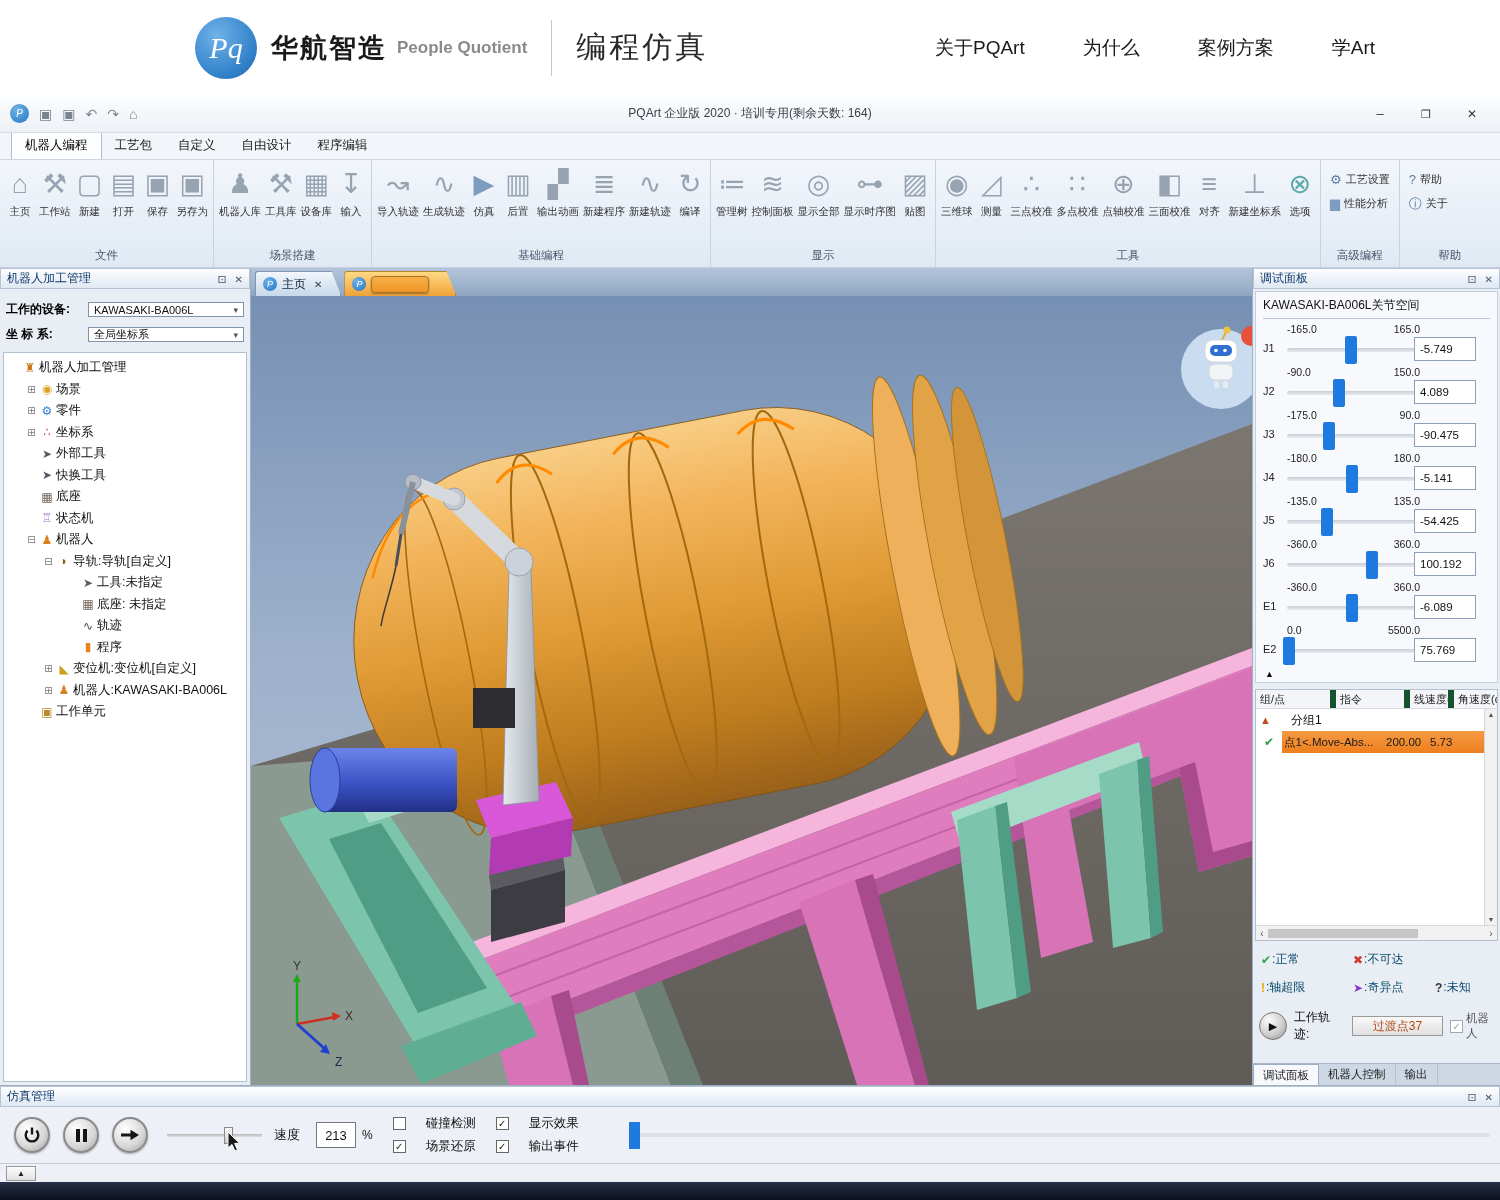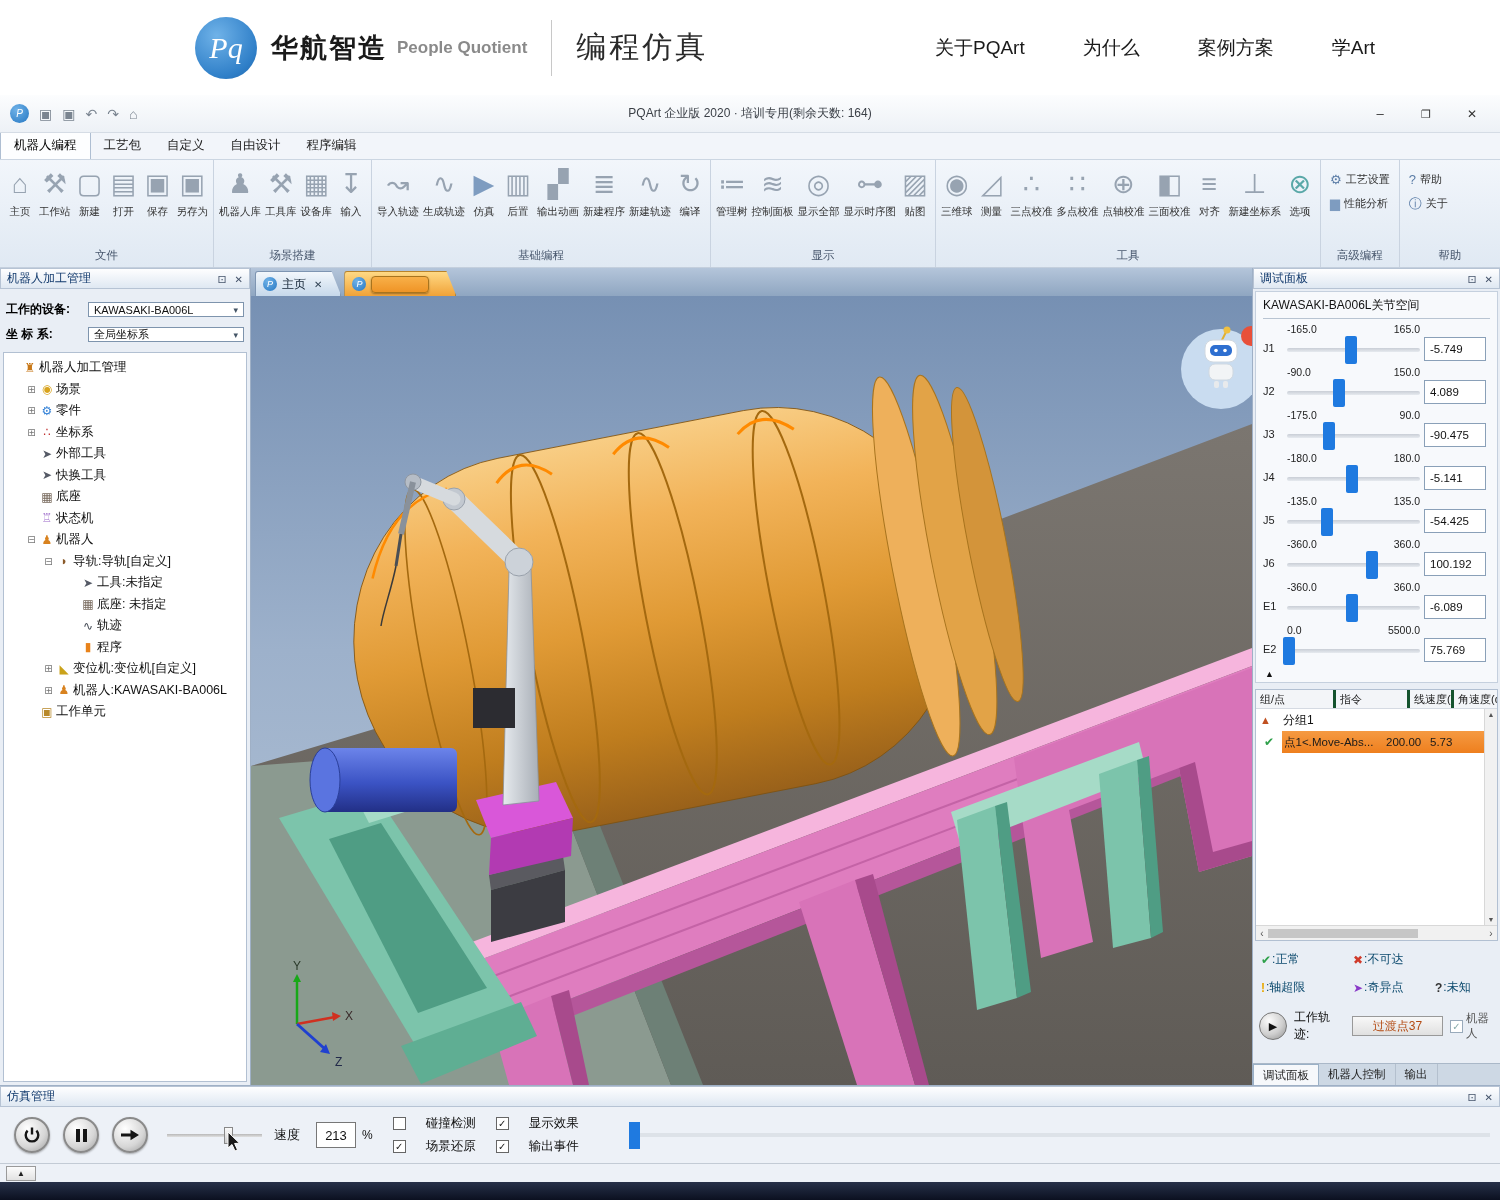--- a/index.html
+++ b/index.html
@@ -22,21 +22,21 @@
 .qat{display:flex;align-items:center;gap:10px}
 .app-logo{width:19px;height:19px;border-radius:50%;background:radial-gradient(circle at 35% 30%,#6fb2e8,#2577c2);color:#fff;font-size:10px;display:flex;align-items:center;justify-content:center;font-style:italic}
 .qi{font-size:14px;color:#7a8490;line-height:1}
 .win-title{position:absolute;left:50%;transform:translateX(-50%);font-size:12px;color:#3a3f46;white-space:nowrap}
 .win-btns{margin-left:auto;display:flex;gap:30px;font-size:13px;color:#333;padding-right:10px}
 .win-btn{width:16px;text-align:center}
 .icon-min::before{content:"–"} .icon-restore::before{content:"❐";font-size:11px} .icon-close::before{content:"✕";font-size:12px}
 .icon-pin::before{content:"⊡";font-size:11px} .icon-x::before{content:"✕";font-size:10px}
 
 
-.ribbon-tabs{height:27px;background:#f2f5fa;border-bottom:1px solid #ccd6e2;display:flex;align-items:flex-end;padding-left:0;flex:0 0 auto}
+.ribbon-tabs{height:27px;background:#f2f5fa;border-bottom:1px solid #ccd6e2;display:flex;align-items:flex-end;padding-left:11px;flex:0 0 auto}
 .rtab{padding:4px 13px 5px;font-size:12.5px;color:#222;white-space:nowrap}
 .rtab.active{background:#fdfeff;border:1px solid #aebed2;border-bottom:none;color:#000}
 
 
 .ribbon{height:108px;background:linear-gradient(#f2f6fb,#e0e9f3);display:flex;border-bottom:1px solid #c4cfdd;flex:0 0 auto}
 .rgroup{display:flex;flex-direction:column;border-right:1px solid #c9d3e0;padding:2px 3px 0}
 .ritems{display:flex;flex:1}
 .ritem{display:flex;flex-direction:column;align-items:center;padding:3px 2px 0;min-width:34px}
 .ricon{height:38px;font-size:27px;color:#97a3b1;line-height:38px}
 .rlabel{font-size:10.5px;color:#333;white-space:nowrap;margin-top:2px}
@@ -94,29 +94,29 @@
 
 
 .right-panel{width:248px;background:#e9eef5;border-left:1px solid #9fb0c6;display:flex;flex-direction:column;overflow:hidden;flex:0 0 auto}
 .joint-box{margin:2px 2px 0;background:#f7f9fc;border:1px solid #c5d0de;padding:4px 7px 0}
 .jsub{font-size:12px;color:#111;padding:1px 0 4px;border-bottom:1px solid #b8c4d2;margin-bottom:3px;white-space:nowrap}
 .jrow{height:43px;position:relative}
 .jlabels{position:absolute;left:24px;right:70px;top:1px;display:flex;justify-content:space-between;font-size:10.5px;color:#222}
 .jname{position:absolute;left:0;top:20px;font-size:11px;color:#222}
 .jtrack{position:absolute;left:24px;right:70px;top:26px;height:4px;background:linear-gradient(#c9ced6,#e6eaef);border-radius:2px}
 .jthumb{position:absolute;top:-12px;width:12px;height:28px;background:#1f7ae0;border-radius:2px;margin-left:-6px}
-.jval{position:absolute;right:4px;top:15px;width:62px;height:24px;background:#fff;border:1px solid #8aa0b8;font-size:11.5px;display:flex;align-items:center;padding-left:5px;color:#111}
+.jval{position:absolute;right:14px;top:15px;width:62px;height:24px;background:#fff;border:1px solid #8aa0b8;font-size:11.5px;display:flex;align-items:center;padding-left:5px;color:#111}
 .jcollapse{height:16px;display:flex;align-items:center;font-size:9px;color:#111;padding-left:2px}
 .cmd-table{margin:6px 2px 0;background:#fff;border:1px solid #b2c0d2;display:flex;flex-direction:column;height:252px;flex:0 0 auto}
 .ct-head{display:flex;height:19px;background:#f3f5f8;border-bottom:1px solid #d5dae2;font-size:11px;color:#222;flex:0 0 auto}
-.ct-h{padding:2px 4px;border-right:3px solid #14532d;overflow:hidden;white-space:nowrap}
+.ct-h{padding:2px 4px;border-right:6px solid #14532d;overflow:hidden;white-space:nowrap}
 .c1{width:80px}.c2{width:74px}.c3{width:44px}.c4{flex:1}
 .ct-bodywrap{flex:1;display:flex;min-height:0}
 .ct-rows{flex:1;overflow:hidden}
-.ct-grow{display:flex;align-items:center;height:22px;font-size:12px;color:#111;padding-left:4px;gap:12px}
+.ct-grow{display:flex;align-items:center;height:22px;font-size:12px;color:#111;padding-left:4px;gap:20px}
 .gicon{color:#c05020;font-size:11px}
 .gicon::before{content:"▲"}
 .ct-prow{display:flex;align-items:center;height:22px;font-size:11.5px}
 .pcheck{width:26px;text-align:center;color:#2ea04a;font-size:12px;flex:0 0 auto}
 .pcheck::before{content:"✔"}
 .psel{flex:1;display:flex;align-items:center;height:22px;background:linear-gradient(#f59a42,#ee7f1e);color:#1a1a1a}
 .pc1{width:30px;padding-left:2px;overflow:hidden;white-space:nowrap}
 .pc2{width:74px;overflow:hidden;white-space:nowrap}
 .pc3{width:44px}.pc4{flex:1}
 .vscroll{width:13px;background:#f1f1f1;border-left:1px solid #d8d8d8;display:flex;flex-direction:column;align-items:center;justify-content:space-between;padding:2px 0;font-size:7px;color:#555;flex:0 0 auto}

